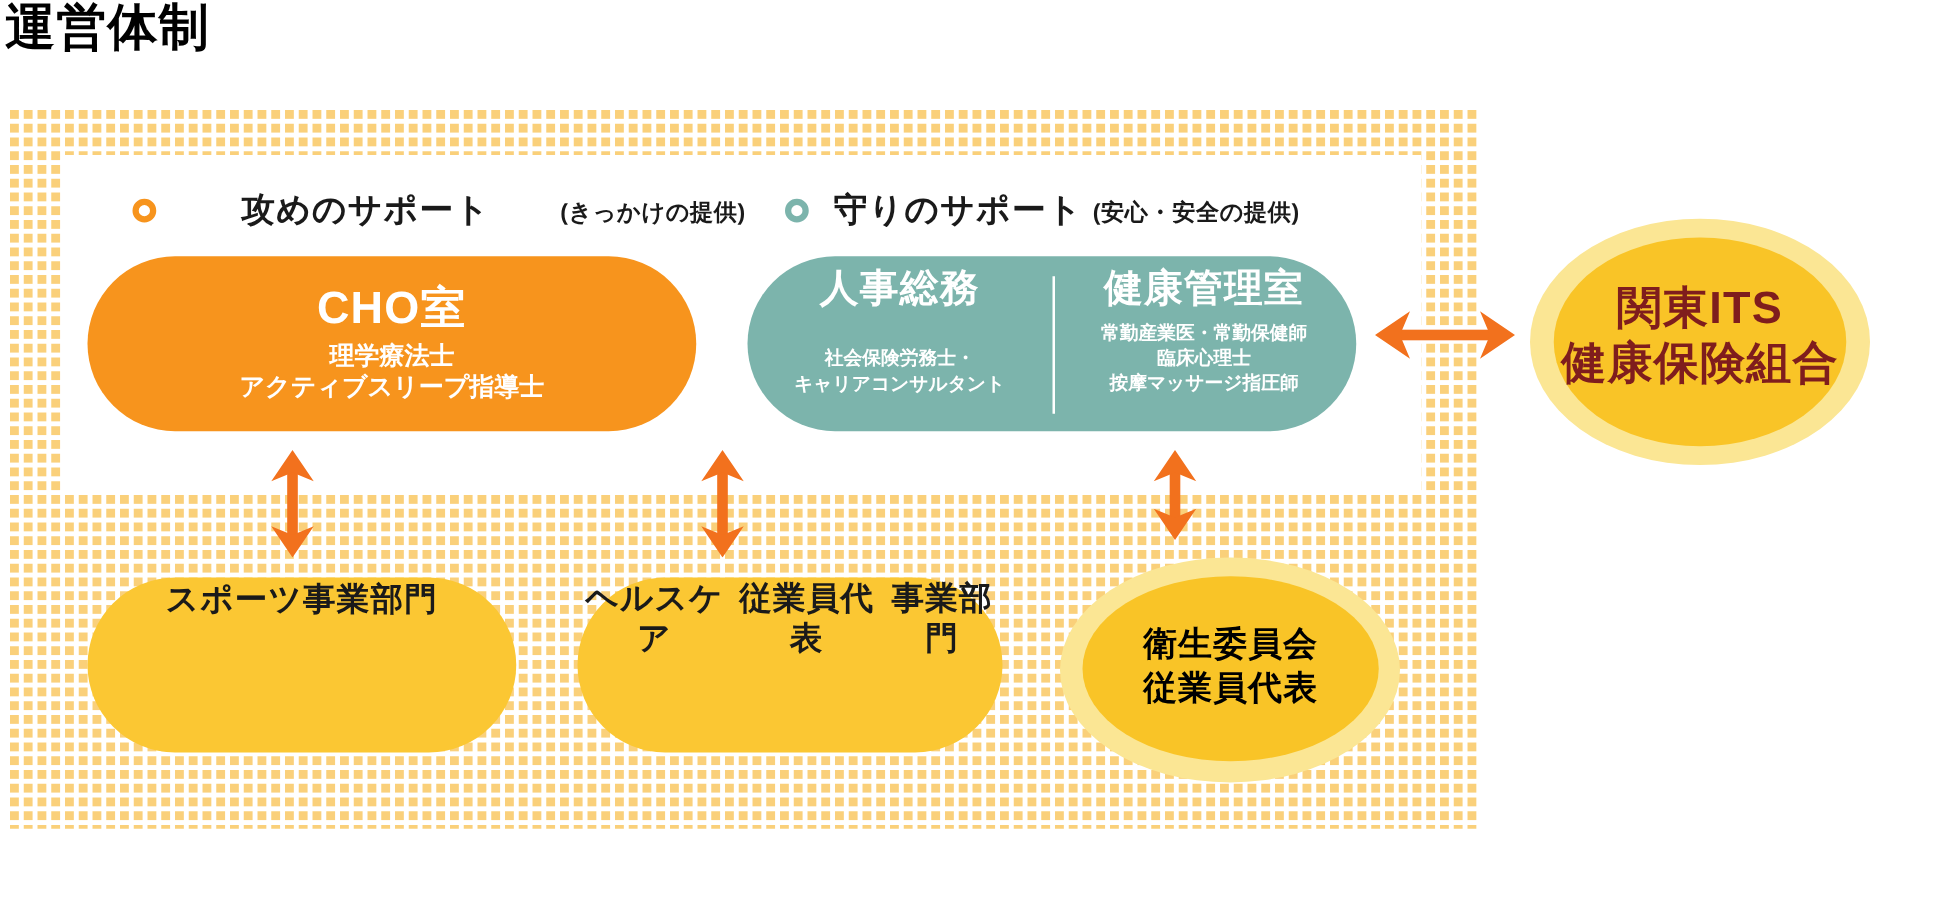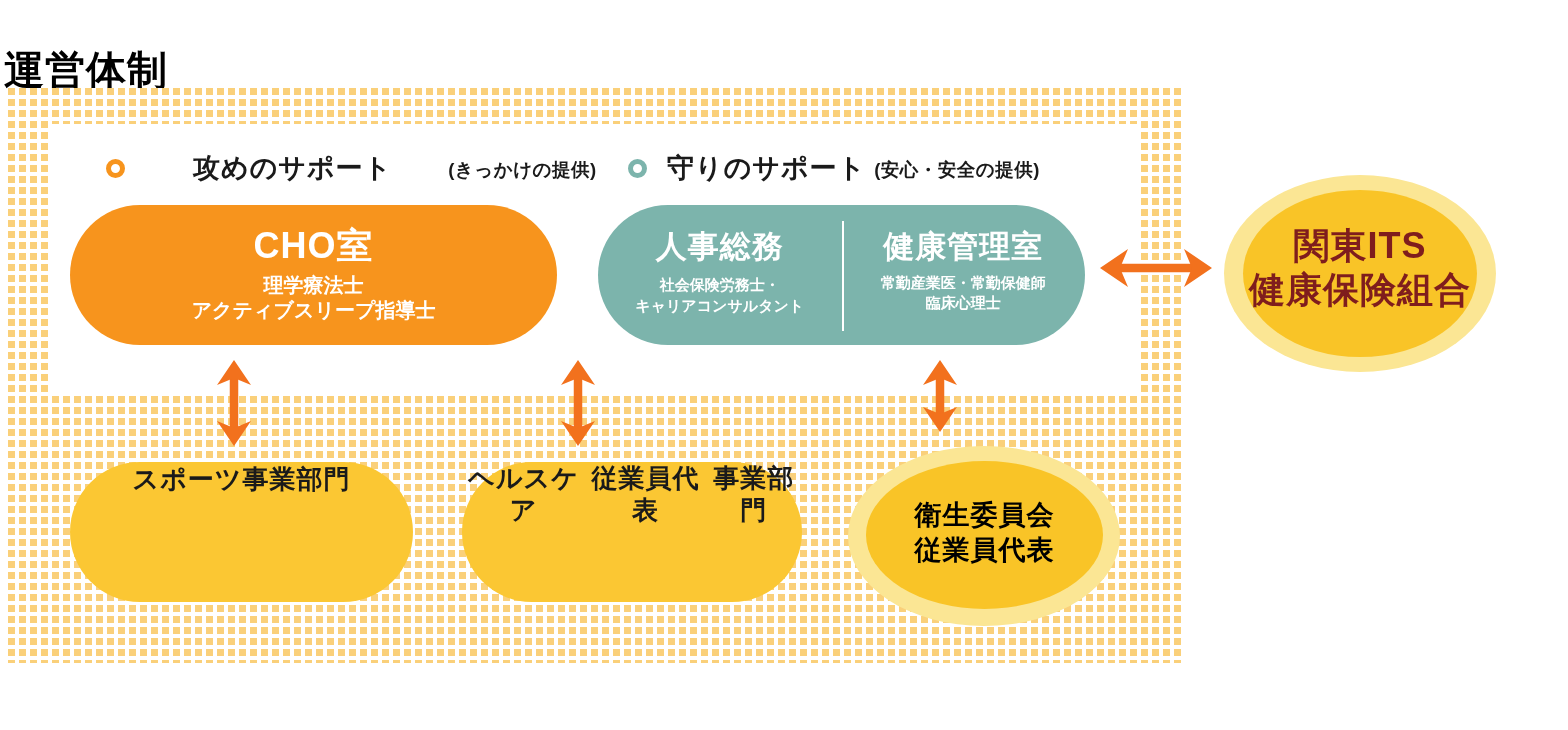--- a/index.html
+++ b/index.html
@@ -10,21 +10,21 @@
     --gold:#F9C427;
     --halo:#FBE694;
     --dot:#FAD07A;
     --ink:#1A1A1A;
   }
   *{margin:0;padding:0;box-sizing:border-box;}
   html,body{background:#fff;}
   body{font-family:"Liberation Sans","DejaVu Sans",sans-serif;color:var(--ink);}
   .page{position:relative;width:1568px;height:730px;background:#fff;overflow:hidden;}
 
-  .page-title{position:absolute;left:4px;top:0px;font-size:40px;font-weight:800;letter-spacing:1px;color:#000;line-height:1.1;margin-top:48px;}
+  .page-title{position:absolute;left:4px;top:0px;font-size:40px;font-weight:800;letter-spacing:1px;color:#000;line-height:1.1;}
 
   
   .dotted{
     position:absolute;left:8px;top:88px;width:1176px;height:575px;
     background-color:#fff;
     background-image:
       linear-gradient(180deg, transparent 7px, #fff 7px),
       linear-gradient(90deg, var(--dot) 7px, transparent 7px);
     background-size:11px 11px;
   }
@@ -41,22 +41,22 @@
 
   
   .pill{position:absolute;border-radius:70px;text-align:center;}
   .cho{left:70px;top:205px;width:487px;height:140px;background:var(--orange);color:#fff;}
   .cho .t{font-size:36px;font-weight:800;margin-top:17px;letter-spacing:1px;}
   .cho .sub{margin-top:2px;font-size:20px;font-weight:700;line-height:1.25;}
 
   .dual{left:598px;top:205px;width:487px;height:140px;background:var(--teal);color:#fff;display:flex;}
   .dual .half{flex:1 1 50%;}
   .dual .divider{position:absolute;left:50%;top:16px;bottom:14px;width:2.5px;background:#fff;}
-  .dual .t{font-size:31px;font-weight:800;margin-top:21px;letter-spacing:1px;}
-  .half-left .sub{margin-top:6px;font-size:15px;font-weight:700;line-height:1.4;}
+  .dual .t{font-size:31px;font-weight:800;margin-top:5px;letter-spacing:1px;}
+  .half-left .sub{margin-top:24px;font-size:15px;font-weight:700;line-height:1.4;}
   .half-right .sub{margin-top:5px;font-size:15px;font-weight:700;line-height:1.32;}
 
   .sports{left:70px;top:462px;width:343px;height:140px;background:var(--yellow);color:var(--ink);
     display:flex;flex-direction:row;justify-content:center;}
   .sports .ln{font-size:26px;font-weight:800;line-height:1.35;letter-spacing:1px;}
   .healthcare{left:462px;top:462px;width:340px;height:140px;background:var(--yellow);color:var(--ink);
     display:flex;flex-direction:row;justify-content:center;}
   .healthcare .ln{font-size:26px;font-weight:800;line-height:1.24;letter-spacing:1px;}
 
   
@@ -109,20 +109,21 @@
         <div>社会保険労務士・</div>
         <div>キャリアコンサルタント</div>
       </div>
     </div>
     <div class="divider"></div>
     <div class="half half-right">
       <div class="t">健康管理室</div>
       <div class="sub">
         <div>常勤産業医・常勤保健師</div>
         <div>臨床心理士</div>
+        <div>按摩マッサージ指圧師</div>
       </div>
     </div>
   </div>
 
   <div class="arrow" style="left:1100px;top:246px;">
     <svg width="112" height="44" viewBox="0 0 112 44">
       <g fill="#F2711D">
         <rect x="14" y="17.75" width="84" height="8.5"></rect>
         <polygon points="0,22 28,3 20,22 28,41"></polygon>
         <polygon points="112,22 84,3 92,22 84,41"></polygon>

